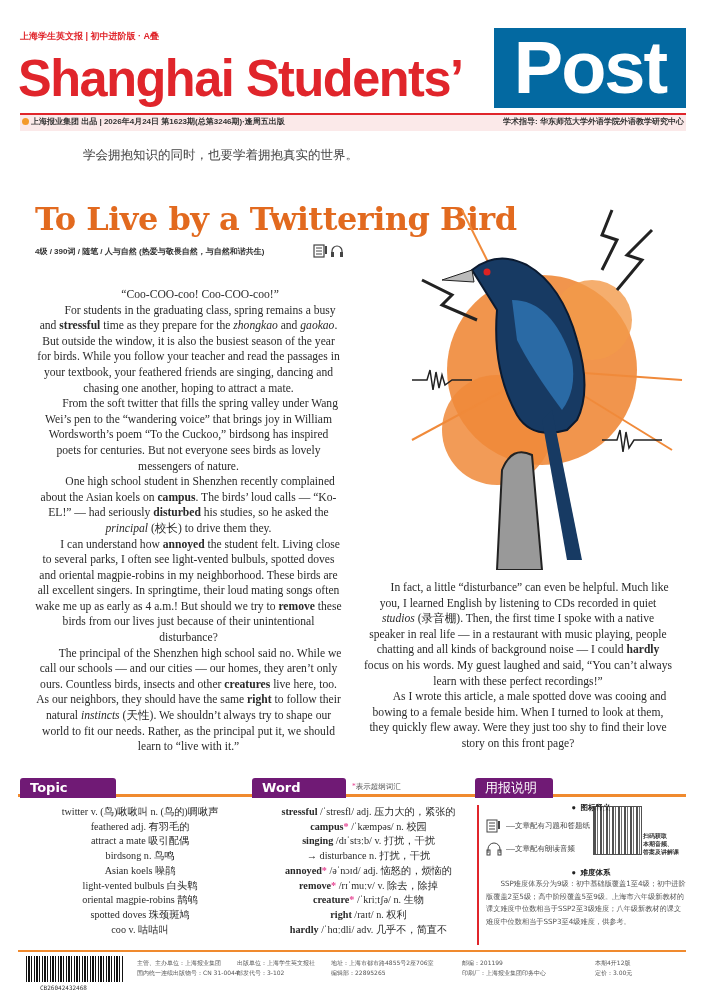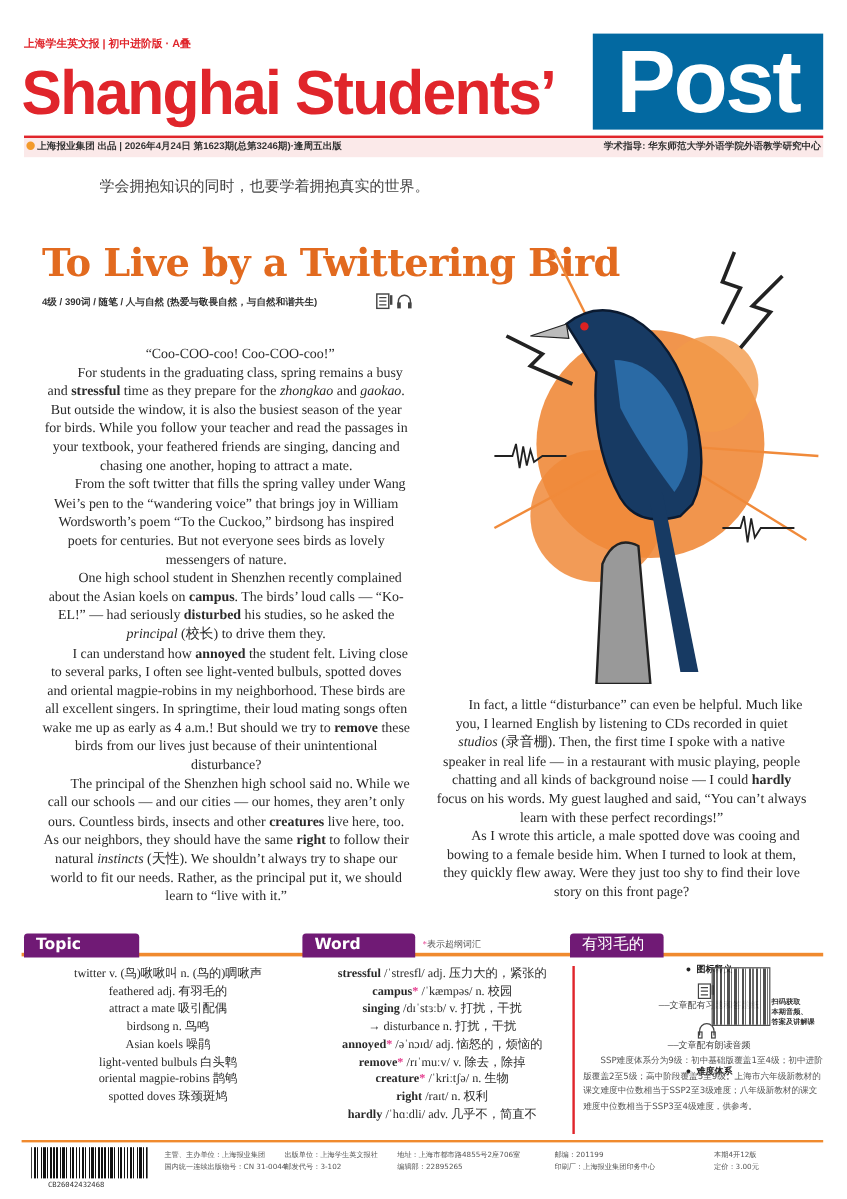--- a/index.html
+++ b/index.html
@@ -41,21 +41,21 @@
 
   .list { font-size:10.2px; line-height:14.7px; color:#2a2a2a;text-align:center; }
   #topic-list { left:30px; top:805px; width:220px; }
   #word-list { left:261px; top:805px; width:215px; }
   #word-list .w { font-weight:bold; }
   #word-list .star { color:#e64593; font-weight:bold; }
   #use-vline { left:477px; top:805px; width:2px; height:140px; background:#e0252b; }
 
   #use-box { left:486px; top:803px; width:210px; font-size:7.5px; color:#444; font-family:Liberation Mono, monospace;text-align:center; }
   .bullet-h { font-weight:bold; color:#222; margin-bottom:6px; }
-  .icon-row { display:flex; align-items:center; margin-bottom:9px;flex-direction:column; }
+  .icon-row { display:flex; align-items:center; margin-bottom:9px; }
   .icon-row .ic { width:16px; height:14px; margin-right:4px; }
   #qr { left:593px; top:806px; width:47px; height:47px; background:
       repeating-linear-gradient(90deg,#333 0 2px,#fff 2px 3px,#555 3px 4px,#fff 4px 6px),
       #fff; opacity:.85; border:1px solid #333; }
   #qr-text { left:643px; top:832px; font-size:6px; font-weight:bold; color:#333; line-height:8px; }
   #diff-body { left:486px; top:878px; width:200px; font-size:7.2px; line-height:12.5px; color:#555; text-indent:2em; font-family:"DejaVu Sans", sans-serif; }
 
   
   #foot-rule { left:18px; top:950px; width:668px; height:2px; background:#f08a2e; }
   #barcode { left:26px; top:956px; width:97px; height:26px; background:
@@ -132,31 +132,32 @@
 
 <div class="abs col serif" id="col-right">
     <p><span>In fact, a little “disturbance” can even be helpful. Much like you, I learned English by listening to CDs recorded in quiet </span><i>studios</i><span> (录音棚). Then, the first time I spoke with a native speaker in real life — in a restaurant with music playing, people chatting and all kinds of background noise — I could </span><b>hardly</b><span> focus on his words. My guest laughed and said, “You can’t always learn with these perfect recordings!”</span></p>
     <p><span>As I wrote this article, a male spotted dove was cooing and bowing to a female beside him. When I turned to look at them, they quickly flew away. Were they just too shy to find their love story on this front page?</span></p>
   </div>
 
 <div class="abs" id="sec-rule"></div>
 <div class="abs tab-head" id="topic-head">Topic words</div>
 <div class="abs tab-head" id="word-head">Word bank</div>
 <div class="abs serif" id="word-note"><span class="star">*</span><span>表示超纲词汇</span></div>
-<div class="abs tab-head" id="use-head">有羽毛的</div>
+<div class="abs tab-head" id="use-head">用报说明</div>
 
 <div class="abs list serif" id="topic-list">
     <div>twitter v. (鸟)啾啾叫 n. (鸟的)啁啾声</div>
     <div>feathered adj. 有羽毛的</div>
     <div>attract a mate 吸引配偶</div>
     <div>birdsong n. 鸟鸣</div>
     <div>Asian koels 噪鹃</div>
     <div>light-vented bulbuls 白头鹎</div>
     <div>oriental magpie-robins 鹊鸲</div>
     <div>spotted doves 珠颈斑鸠</div>
+    <div>coo v. 咕咕叫</div>
   </div>
 <div class="abs list serif" id="word-list">
     <div><span class="w">stressful</span><span> /ˈstresfl/ adj. 压力大的，紧张的</span></div>
     <div><span class="w">campus</span><span class="star">*</span><span> /ˈkæmpəs/ n. 校园</span></div>
     <div><span class="w">singing</span><span> /dɪˈstɜːb/ v. 打扰，干扰</span></div>
     <div><span>→ disturbance n. 打扰，干扰</span></div>
     <div><span class="w">annoyed</span><span class="star">*</span><span> /əˈnɔɪd/ adj. 恼怒的，烦恼的</span></div>
     <div><span class="w">remove</span><span class="star">*</span><span> /rɪˈmuːv/ v. 除去，除掉</span></div>
     <div><span class="w">creature</span><span class="star">*</span><span> /ˈkriːtʃə/ n. 生物</span></div>
     <div><span class="w">right</span><span> /raɪt/ n. 权利</span></div>

